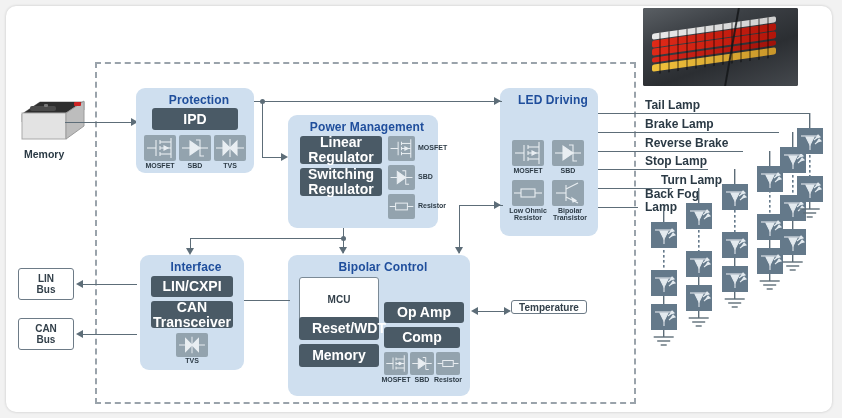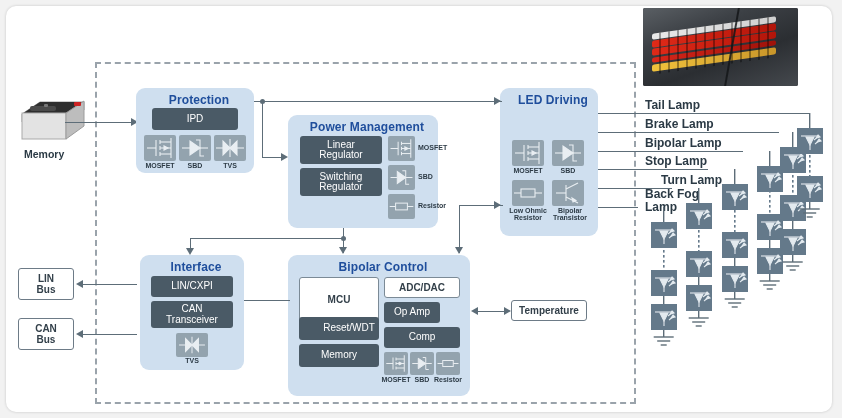--- a/index.html
+++ b/index.html
@@ -3,21 +3,21 @@
 <meta charset="utf-8">
 <style>
   html,body{margin:0;padding:0;background:#ffffff;}
   body{font-family:"Liberation Sans",sans-serif;}
   #stage{position:relative;width:842px;height:418px;background:#f2f2f2;overflow:hidden;}
   #card{position:absolute;left:6px;top:6px;width:826px;height:406px;background:#fff;border-radius:10px;box-shadow:0 0 3px rgba(0,0,0,.18);}
   .dashed-frame{position:absolute;left:95px;top:62px;width:541px;height:342px;border:2px dashed #9aa3ab;box-sizing:border-box;}
 
   .blk{position:absolute;background:#cfdfef;border-radius:9px;box-sizing:border-box;}
   .blk > .blk-title{position:absolute;left:0;right:0;top:5px;text-align:center;color:#1f4e9c;font-weight:bold;font-size:12px;letter-spacing:.1px;margin-left:8px;}
-  .dark{position:absolute;background:#4a5a66;color:#fff;border-radius:3px;display:flex;align-items:center;justify-content:center;text-align:center;font-weight:normal;font-size:10px;line-height:1.05;box-sizing:border-box;}
+  .dark{position:absolute;background:#4a5a66;color:#fff;border-radius:3px;display:flex;align-items:center;justify-content:center;text-align:center;font-weight:bold;font-size:14px;line-height:1.05;box-sizing:border-box;}
   .white{position:absolute;background:#ffffff;color:#33404a;border:1px solid #7b8a96;border-radius:3px;display:flex;align-items:center;justify-content:center;text-align:center;font-weight:bold;font-size:10px;box-sizing:border-box;}
   .symbol{position:absolute;background:#93a3ae;border-radius:2px;box-sizing:border-box;}
   .symcap{position:absolute;font-size:7px;font-weight:bold;color:#2d3b46;text-align:center;line-height:1.05;}
   .symcap.left{text-align:left;}
 
   .ext-box{position:absolute;background:#fff;border:1.4px solid #6d7b87;border-radius:3px;display:flex;align-items:center;justify-content:center;text-align:center;color:#33404a;font-size:10px;font-weight:bold;line-height:1.1;box-sizing:border-box;}
 
   .ln{position:absolute;background:#5d6d78;}
   .lnh{height:1.4px;}
   .lnv{width:1.4px;}
@@ -265,22 +265,21 @@
     <div class="symcap" style="left:34px;top:102px;width:36px;">TVS</div>
   </div>
 
   <div class="blk" style="left:288px;top:255px;width:182px;height:141px;">
     <div class="blk-title">Bipolar Control</div>
 
     <div class="white" style="left:11px;top:22px;width:80px;height:44px;">MCU</div>
     <div class="dark" style="left:11px;top:62px;width:80px;height:23px;padding-left:20px;">Reset/WDT</div>
     <div class="dark" style="left:11px;top:89px;width:80px;height:23px;">Memory</div>
 
-    <div class="white" style="left:96px;top:22px;width:76px;height:21px;">ADC/DAC</div>
-    <div class="dark" style="left:96px;top:47px;width:56px;height:21px;">Op Amp</div>
+    <div class="dark" style="left:96px;top:47px;width:80px;height:21px;">Op Amp</div>
     <div class="dark" style="left:96px;top:72px;width:76px;height:21px;">Comp</div>
 
     <div class="symbol" style="left:96px;top:97px;width:24px;height:23px;">
       <svg width="24" height="23" viewBox="0 0 32 26">
         <g stroke="#e9eef2" stroke-width="1.3" fill="none">
           <line x1="3" y1="13" x2="12" y2="13"></line>
             <line x1="12" y1="5" x2="12" y2="21"></line>
           <line x1="16" y1="5" x2="16" y2="9"></line>
             <line x1="16" y1="11" x2="16" y2="15"></line>
             <line x1="16" y1="17" x2="16" y2="21"></line>
@@ -309,21 +308,21 @@
             <line x1="23" y1="13" x2="30" y2="13"></line>
           <rect x="9" y="9" width="14" height="8"></rect>
         </g>
       </svg>
     </div>
     <div class="symcap" style="left:93px;top:121px;width:30px;">MOSFET</div>
     <div class="symcap" style="left:121px;top:121px;width:26px;">SBD</div>
     <div class="symcap" style="left:145px;top:121px;width:30px;">Resistor</div>
   </div>
 
-  <div class="ext-box" style="left:511px;top:300px;width:76px;height:21px;">Temperature</div>
+  <div class="ext-box" style="left:511px;top:300px;width:76px;height:14px;">Temperature</div>
   <div class="ln lnh" style="left:477px;top:311px;width:32px;"></div>
   <div class="arr arr-r" style="left:504px;top:307px;"></div>
   <div class="arr arr-l" style="left:471px;top:307px;"></div>
 
   <div class="ln lnh" style="left:254px;top:101px;width:248px;"></div>
   <div class="dot" style="left:260px;top:99px;"></div>
   <div class="arr arr-r" style="left:494px;top:97px;"></div>
 
   <div class="ln lnv" style="left:262px;top:101px;height:57px;"></div>
   <div class="ln lnh" style="left:262px;top:157px;width:22px;"></div>
@@ -346,21 +345,21 @@
 
   <div class="ln lnh" style="left:598px;top:113px;width:211px;"></div>
   <div class="ln lnh" style="left:598px;top:132px;width:181px;"></div>
   <div class="ln lnh" style="left:598px;top:151px;width:145px;"></div>
   <div class="ln lnh" style="left:598px;top:169px;width:110px;"></div>
   <div class="ln lnh" style="left:598px;top:188px;width:74px;"></div>
   <div class="ln lnh" style="left:598px;top:207px;width:40px;"></div>
 
   <div class="lamp-label" style="left:645px;top:99px;">Tail Lamp</div>
   <div class="lamp-label" style="left:645px;top:118px;">Brake Lamp</div>
-  <div class="lamp-label" style="left:645px;top:137px;">Bipolar Lamp</div>
+  <div class="lamp-label" style="left:645px;top:137px;">Reverse Brake</div>
   <div class="lamp-label" style="left:645px;top:155px;">Stop Lamp</div>
   <div class="lamp-label" style="left:645px;top:174px;margin-left:16px;">Turn Lamp</div>
   <div class="lamp-label" style="left:645px;top:188px;">Back Fog
 Lamp</div>
 
   <svg class="svgwrap" width="842" height="418">
     <defs>
       <g id="ledsym">
         <rect x="0" y="0" width="26" height="26" fill="#64798a"></rect>
         <g stroke="#e3eaef" stroke-width="1.1" fill="none">

